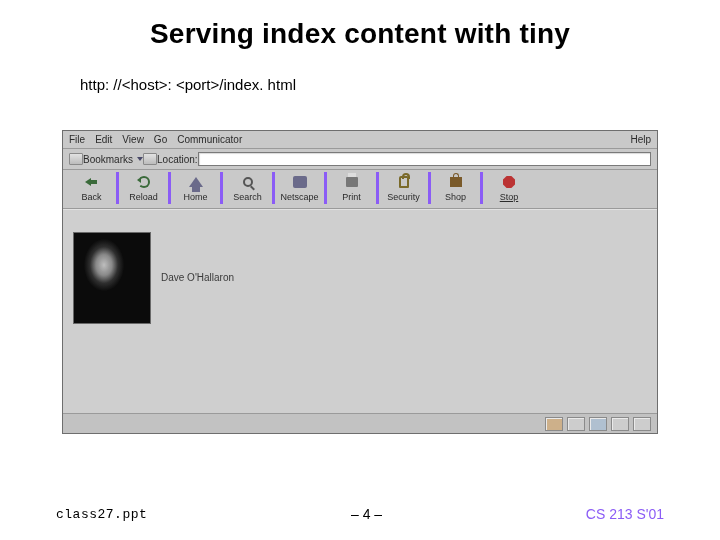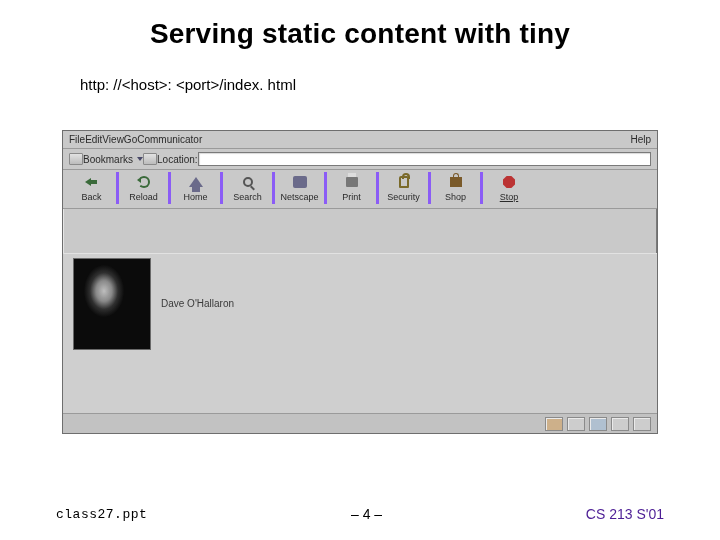--- a/index.html
+++ b/index.html
@@ -38,21 +38,21 @@
     color: #2a2a2a;
   }
   .menubar {
     display: flex;
     align-items: center;
     justify-content: space-between;
     padding: 3px 6px;
     background: #c9c9c9;
     border-bottom: 1px solid #9a9a9a;
   }
-  .menu-left { display: flex; }
+  .menu-left { display: flex; gap: 10px; }
   .menu-item { font-size: 10px; color: #2a2a2a; }
   .bookmark-row {
     display: flex;
     align-items: center;
     padding: 3px 6px;
     border-bottom: 1px solid #9a9a9a;
     background: #c9c9c9;
   }
   .bm-icon {
     width: 14px; height: 12px;
@@ -126,23 +126,22 @@
   .i-security::before{content:"";position:absolute;top:-5px;left:1px;width:4px;height:4px;border:2px solid #7a6a2a;border-bottom:none;border-radius:4px 4px 0 0;}
   .i-shop{width:12px;height:10px;background:#7a5a2a;position:relative;}
   .i-shop::before{content:"";position:absolute;top:-4px;left:3px;width:4px;height:4px;border:1px solid #7a5a2a;border-bottom:none;border-radius:3px 3px 0 0;}
   .i-stop{width:12px;height:12px;background:#b33;clip-path:polygon(30% 0,70% 0,100% 30%,100% 70%,70% 100%,30% 100%,0 70%,0 30%);}
   .content-area {
     flex: 1;
     background: #cfcfcf;
     display: flex;
     align-items: flex-start;
     gap: 10px;
-    padding: 4px 10px;
+    padding: 22px 10px;
     border-top: 1px solid #e2e2e2;
-    margin-top: 44px;
   }
   .page-img {
     width: 78px; height: 92px;
     background:
       radial-gradient(20px 26px at 30px 32px, #bbb 0%, #888 40%, #333 70%, #111 100%),
       radial-gradient(60px 50px at 46px 60px, #555 0%, #222 60%, #000 100%),
       #1a1a1a;
     border: 1px solid #6a6a6a;
     filter: grayscale(1) contrast(1.05);
   }
@@ -164,26 +163,26 @@
     position: absolute;
     left: 0; right: 0; bottom: 18px;
     display: flex;
     justify-content: space-between;
     align-items: center;
     padding: 0 56px 0 56px;
     font-size: 14px;
   }
   .footer-left { font-family: "Courier New", monospace; font-size: 13px; color: #000; font-weight: 400; letter-spacing: 0.5px;}
   .footer-mid  { font-family: Arial; color:#000; }
-  .footer-right{ font-family: Arial; color:#4c1d95; font-size: 14px;}
+  .footer-right{ font-family: Arial; color:#8b5cf6; font-size: 14px;}
 </style>
 </head>
 <body>
 
-<div class="slide-title">Serving static content with tiny</div>
+<div class="slide-title">Serving index content with tiny</div>
 <div class="url-line">http: //&lt;host&gt;: &lt;port&gt;/index. html</div>
 
 <div class="browser">
 
   <div class="menubar">
     <div class="menu-left">
       <span class="menu-item">File</span>
       <span class="menu-item">Edit</span>
       <span class="menu-item">View</span>
       <span class="menu-item">Go</span>

